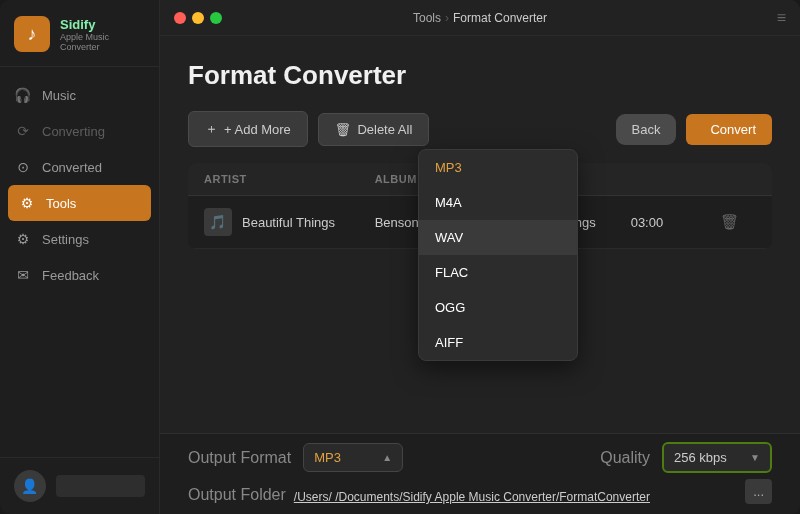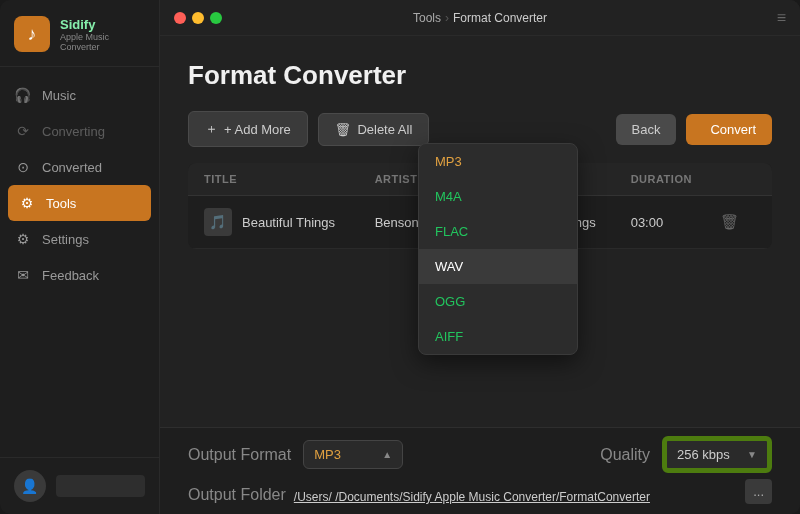--- a/index.html
+++ b/index.html
@@ -230,20 +230,21 @@
     .btn-orange {
       background: #c87520;
       color: white;
       padding-left: 24px;
     }
 
     .btn-back {
       background: #4a4a4a;
       color: #ccc;
       margin-left: auto;
+      border-radius: 9px;
     }
 
     .table-container {
       background: #1e1e1e;
       border-radius: 8px;
       overflow: hidden;
     }
 
     .table-header {
       display: grid;
@@ -318,21 +319,21 @@
       font-size: 13px;
       color: #e0a040;
       width: 100px;
     }
 
     .quality-select {
       display: flex;
       align-items: center;
       justify-content: space-between;
       background: #2a2a2a;
-      border: 5px solid #4d7c0f;
+      border: 2px solid #4d7c0f;
       border-radius: 6px;
       padding: 6px 10px;
       cursor: pointer;
       font-size: 13px;
       color: #ccc;
       width: 110px;
     }
 
     .folder-path {
       font-size: 12px;
@@ -375,21 +376,21 @@
       border-radius: 8px;
       width: 160px;
       overflow: hidden;
       z-index: 100;
       box-shadow: 0 8px 24px rgba(0,0,0,0.5);
     }
 
     .dropdown-item {
       padding: 10px 16px;
       font-size: 13px;
-      color: #22c55e;
+      color: #ffffff;
       cursor: pointer;
       display: flex;
       align-items: center;
     }
 
     .dropdown-item.highlighted {
       background: #3a3a3a;
       color: #fff;
     }
 
@@ -481,21 +482,20 @@
       <button class="btn btn-back" style="margin-left:auto;">
         <span>Back</span>
       </button>
       <button class="btn btn-orange">
         <span>Convert</span>
       </button>
     </div>
 
     <div class="table-container">
       <div class="table-header">
-        <div class="table-header-cell">TITLE</div>
         <div class="table-header-cell">ARTIST</div>
         <div class="table-header-cell">ALBUM</div>
         <div class="table-header-cell">DURATION</div>
         <div class="table-header-cell"></div>
       </div>
       <div class="table-row">
         <div class="table-cell">
           <div class="song-thumb">🎵</div>
           <span>Beautiful Things</span>
         </div>
@@ -504,22 +504,22 @@
         <div class="table-cell">03:00</div>
         <div class="table-cell">
           <button class="delete-btn">🗑</button>
         </div>
       </div>
     </div>
 
     <div class="dropdown-overlay">
       <div class="dropdown-item selected">MP3</div>
       <div class="dropdown-item">M4A</div>
+      <div class="dropdown-item highlighted">WAV</div>
       <div class="dropdown-item">FLAC</div>
-      <div class="dropdown-item highlighted">WAV</div>
       <div class="dropdown-item">OGG</div>
       <div class="dropdown-item">AIFF</div>
     </div>
   </div>
 
   <div style="background:#1e1e1e; border-top:1px solid #2e2e2e;">
     <div class="bottom-row-1">
       <span class="field-label">Output Format</span>
       <div class="format-select">
         <span>MP3</span>

